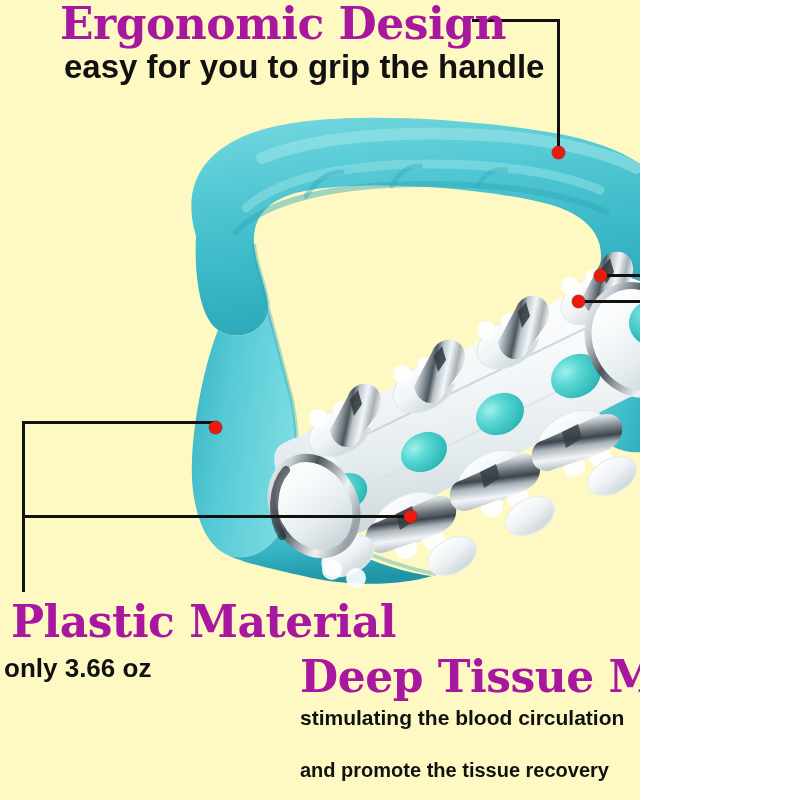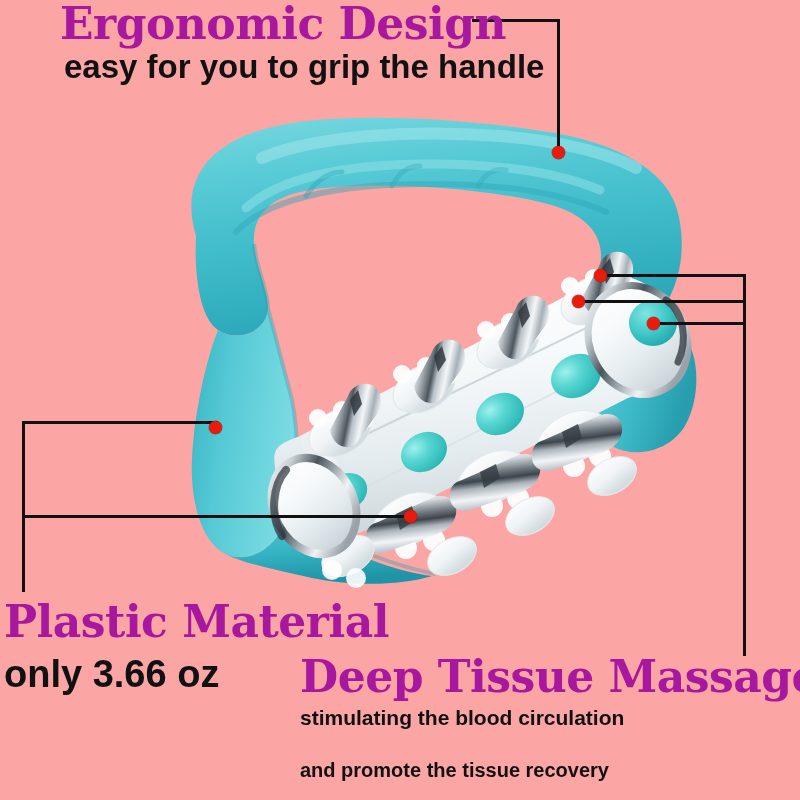--- a/index.html
+++ b/index.html
@@ -3,23 +3,23 @@
 <meta charset="utf-8">
 <title>Massage Roller Infographic</title>
 <style>
   html,body{margin:0;padding:0;background:#ffffff;}
   body{
     font-family:"Liberation Sans", sans-serif;
     -webkit-font-smoothing:antialiased;
   }
   #stage{
     position:relative;
-    width:800px;
+    width:640px;
     height:800px;
-    background:#fca5a5;
+    background:#fef9c3;
     overflow:hidden;
   }
   
   .heading{
     position:absolute;
     font-family:"DejaVu Serif", serif;
     font-weight:700;
     color:#a8189f;
     letter-spacing:-0.5px;
     white-space:nowrap;
@@ -28,22 +28,22 @@
   .subtext{
     position:absolute;
     font-family:"Liberation Sans", sans-serif;
     font-weight:700;
     color:#111111;
     white-space:nowrap;
     line-height:1;
   }
   #h-ergo{ left:60px;  top:2px;   font-size:44px; }
   #s-ergo{ left:64px;  top:50px;  font-size:33px;text-align:center; }
-  #h-plastic{ left:4px; top:600px; font-size:44px; }
-  #s-plastic{ left:4px; top:655px; font-size:38px; }
+  #h-plastic{ left:11px; top:600px; font-size:44px; }
+  #s-plastic{ left:4px; top:655px; font-size:26px; }
   #h-deep{ left:300px; top:655px; font-size:44px; }
   #s-deep1{ left:300px; top:707px; font-size:21px; }
   #s-deep2{ left:300px; top:760px; font-size:20px; }
 
   
   .line{ position:absolute; background:#111111; }
   .hline{ height:3px; }
   .vline{ width:3px; }
   .dot{
     position:absolute;

